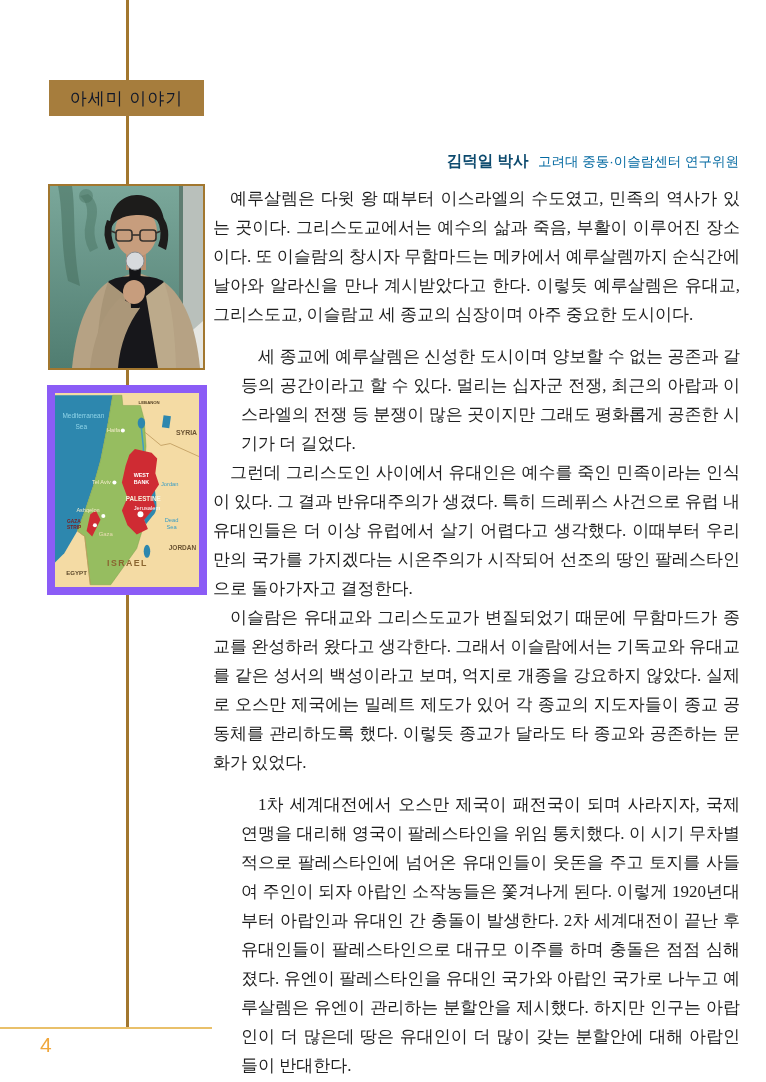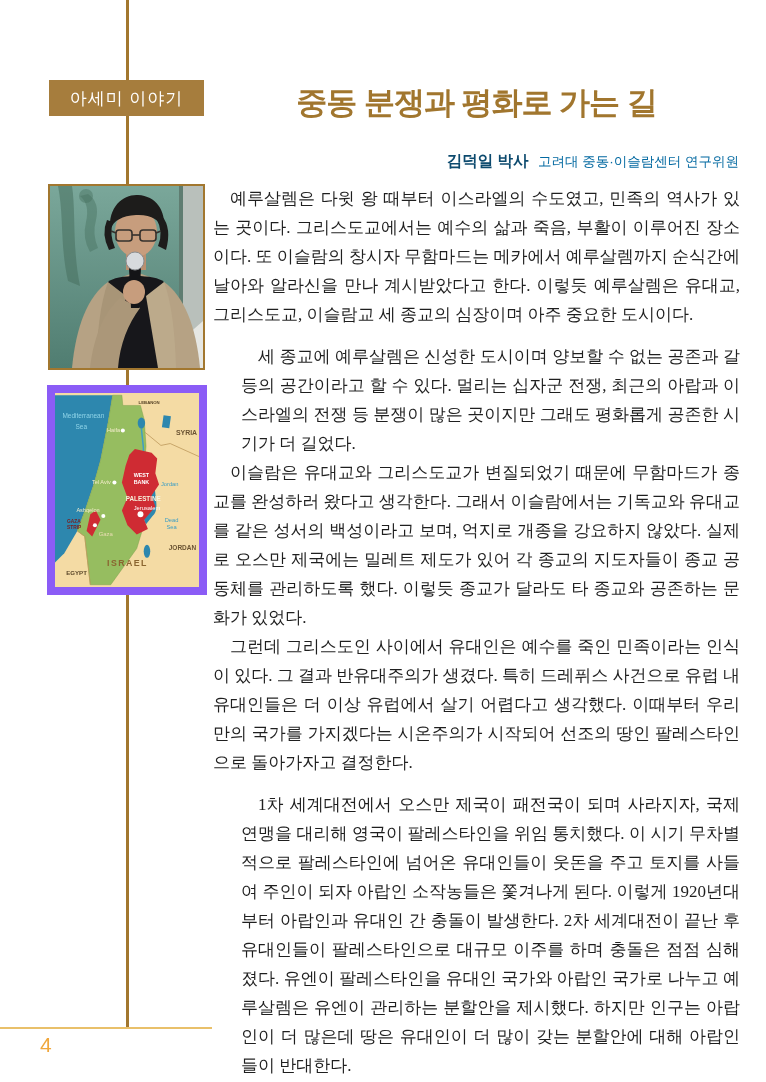--- a/index.html
+++ b/index.html
@@ -8,21 +8,21 @@
     position:relative; width:766px; height:1082px; margin:0 auto;
     background:#ffffff; overflow:hidden;
     font-family:"Liberation Sans", sans-serif;
   }
   .vline {
     position:absolute; left:126px; top:0; width:3px; height:1029px;
     background:#a2772f;
   }
   .category-box {
     position:absolute; left:49px; top:80px; width:155px; height:36px;
-    background:#a67d3d; color:#ffffff; display:flex; align-items:center; justify-content:center;
+    background:#a67d3d; color:#0f172a; display:flex; align-items:center; justify-content:center;
     font-size:17px; letter-spacing:1px; font-weight:500;
   }
   .title {
     position:absolute; left:213px; top:82px; width:527px;
     text-align:center; font-size:31px; font-weight:800; color:#a1762e;
     letter-spacing:-1px;
   }
   .byline {
     position:absolute; right:27px; top:151px; text-align:right; white-space:nowrap;
   }
@@ -62,21 +62,20 @@
 <body>
 
 <div class="page">
 
   <div class="vline"></div>
 
   <div class="category-box">
     <span>아세미 이야기</span>
   </div>
 
-  <h1 class="title">중동 분쟁과 평화로 가는 길</h1>
 
   <div class="byline">
     <span class="author">김덕일 박사</span>
     <span class="affil">고려대 중동·이슬람센터 연구위원</span>
   </div>
 
   <div class="photo-frame">
     <svg viewBox="0 0 153 182">
       <defs>
         <linearGradient id="bgTeal" x1="0" y1="0" x2="0" y2="1">
@@ -176,22 +175,22 @@
         <text x="47" y="152" font-size="6.4" fill="#e9ddb2">Gaza</text>
         <text x="78" y="184" font-size="9.5" font-weight="bold" fill="#8a6530" text-anchor="middle" letter-spacing="1.5">ISRAEL</text>
         <text x="12" y="194" font-size="6.6" font-weight="bold" fill="#574427">EGYPT</text>
       </g>
     </svg>
   </div>
 
   <div class="body-text">
     <p>예루살렘은 다윗 왕 때부터 이스라엘의 수도였고, 민족의 역사가 있는 곳이다. 그리스도교에서는 예수의 삶과 죽음, 부활이 이루어진 장소이다. 또 이슬람의 창시자 무함마드는 메카에서 예루살렘까지 순식간에 날아와 알라신을 만나 계시받았다고 한다. 이렇듯 예루살렘은 유대교, 그리스도교, 이슬람교 세 종교의 심장이며 아주 중요한 도시이다.</p>
     <p class="gap">세 종교에 예루살렘은 신성한 도시이며 양보할 수 없는 공존과 갈등의 공간이라고 할 수 있다. 멀리는 십자군 전쟁, 최근의 아랍과 이스라엘의 전쟁 등 분쟁이 많은 곳이지만 그래도 평화롭게 공존한 시기가 더 길었다.</p>
+    <p>그런데 그리스도인 사이에서 유대인은 예수를 죽인 민족이라는 인식이 있다. 그 결과 반유대주의가 생겼다. 특히 드레퓌스 사건으로 유럽 내 유대인들은 더 이상 유럽에서 살기 어렵다고 생각했다. 이때부터 우리만의 국가를 가지겠다는 시온주의가 시작되어 선조의 땅인 팔레스타인으로 돌아가자고 결정한다.</p>
     <p>이슬람은 유대교와 그리스도교가 변질되었기 때문에 무함마드가 종교를 완성하러 왔다고 생각한다. 그래서 이슬람에서는 기독교와 유대교를 같은 성서의 백성이라고 보며, 억지로 개종을 강요하지 않았다. 실제로 오스만 제국에는 밀레트 제도가 있어 각 종교의 지도자들이 종교 공동체를 관리하도록 했다. 이렇듯 종교가 달라도 타 종교와 공존하는 문화가 있었다.</p>
-    <p>그런데 그리스도인 사이에서 유대인은 예수를 죽인 민족이라는 인식이 있다. 그 결과 반유대주의가 생겼다. 특히 드레퓌스 사건으로 유럽 내 유대인들은 더 이상 유럽에서 살기 어렵다고 생각했다. 이때부터 우리만의 국가를 가지겠다는 시온주의가 시작되어 선조의 땅인 팔레스타인으로 돌아가자고 결정한다.</p>
     <p class="gap">1차 세계대전에서 오스만 제국이 패전국이 되며 사라지자, 국제 연맹을 대리해 영국이 팔레스타인을 위임 통치했다. 이 시기 무차별적으로 팔레스타인에 넘어온 유대인들이 웃돈을 주고 토지를 사들여 주인이 되자 아랍인 소작농들은 쫓겨나게 된다. 이렇게 1920년대부터 아랍인과 유대인 간 충돌이 발생한다. 2차 세계대전이 끝난 후 유대인들이 팔레스타인으로 대규모 이주를 하며 충돌은 점점 심해졌다. 유엔이 팔레스타인을 유대인 국가와 아랍인 국가로 나누고 예루살렘은 유엔이 관리하는 분할안을 제시했다. 하지만 인구는 아랍인이 더 많은데 땅은 유대인이 더 많이 갖는 분할안에 대해 아랍인들이 반대한다.</p>
     <p class="gap2">그리고 협상이 끝나기도 전에 이스라엘이 기습적으로 국가 선포를 한다.</p>
   </div>
 
   <div class="footer-rule"></div>
   <div class="page-num">4</div>
   <div class="tagline">아름다운 세상을 여는 이야기</div>
 
 </div>
 

